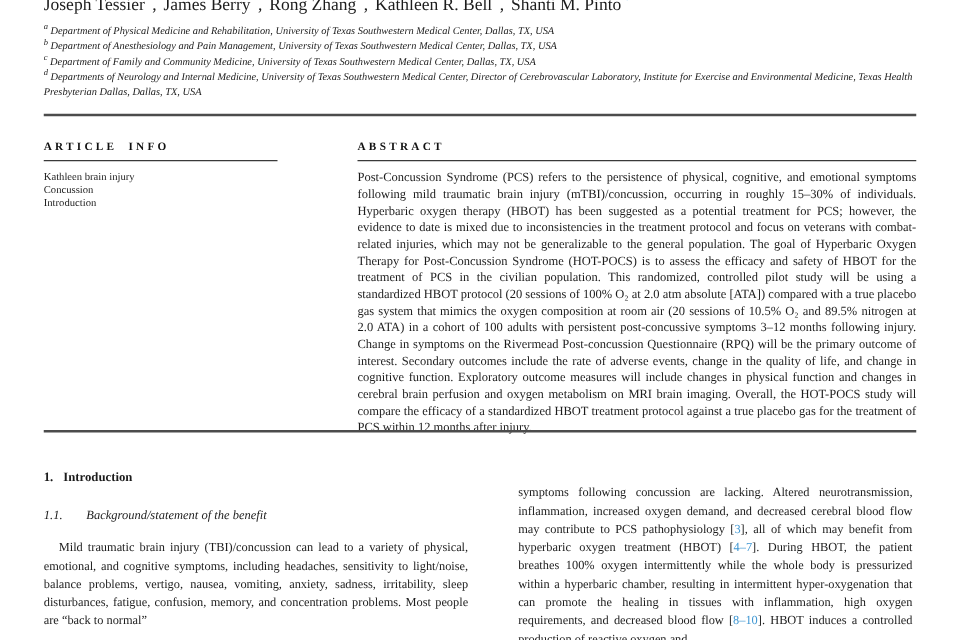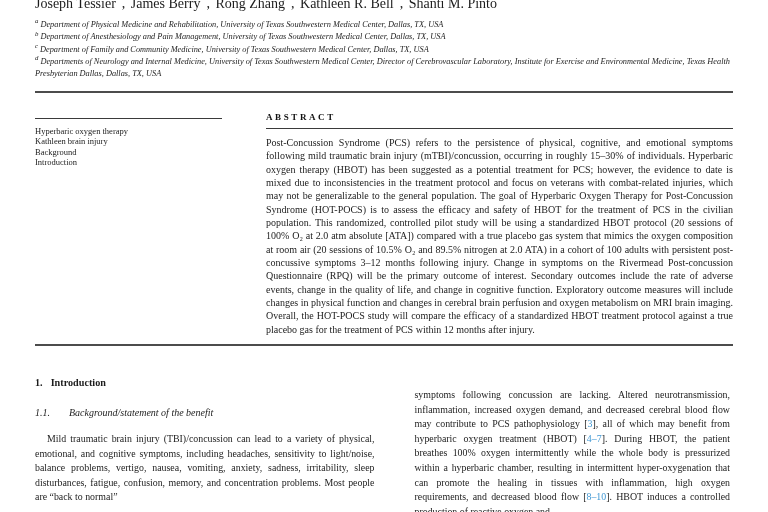--- a/index.html
+++ b/index.html
@@ -19,21 +19,21 @@
   .affil sup { font-size:6.8px; line-height:0; margin-right:2px; }
 
   
   .rule-thick { position:absolute; left:35px; right:35px; height:2px; background:#4c4c4c; }
   .rule-top { top:91px; }
   .rule-mid { top:344px; }
 
   
   .meta { position:absolute; top:112px; left:35px; right:35px; display:flex; }
   .col-info { width:187px; margin-right:44px; flex:none; }
-  .col-abstract { flex:1; min-width:0; }
+  .col-abstract { flex:1; min-width:0;margin-left:20px; }
   .col-header { font-size:9px; font-weight:bold; letter-spacing:2.6px; word-spacing:4px; color:#111; }
   .col-rule { height:1px; background:#3a3a3a; margin-top:6px; }
   .keywords { margin-top:7px; font-size:8.5px; line-height:10.3px; font-style:normal; }
   .kw-label { font-style:italic; display:block; }
   .kw-item { display:block; }
   .abstract-text { margin:7px 0 0 0; font-size:10px; line-height:13.35px; text-align:justify; }
 
   
   .body-cols { position:absolute; top:376px; left:35px; right:26px; display:flex; gap:28px; }
   .bcol { flex:1; min-width:0; }
@@ -60,25 +60,25 @@
   <div class="affil"><sup>a</sup><span>Department of Physical Medicine and Rehabilitation, University of Texas Southwestern Medical Center, Dallas, TX, USA</span></div>
   <div class="affil"><sup>b</sup><span>Department of Anesthesiology and Pain Management, University of Texas Southwestern Medical Center, Dallas, TX, USA</span></div>
   <div class="affil"><sup>c</sup><span>Department of Family and Community Medicine, University of Texas Southwestern Medical Center, Dallas, TX, USA</span></div>
   <div class="affil"><sup>d</sup><span>Departments of Neurology and Internal Medicine, University of Texas Southwestern Medical Center, Director of Cerebrovascular Laboratory, Institute for Exercise and Environmental Medicine, Texas Health Presbyterian Dallas, Dallas, TX, USA</span></div>
 </div>
 
 <div class="rule-thick rule-top"></div>
 
 <div class="meta">
   <div class="col-info">
+    <div class="col-header">ARTICLE INFO</div>
     <div class="col-rule"></div>
     <div class="keywords">
-      <span class="kw-item">Hyperbaric oxygen therapy</span>
       <span class="kw-item">Kathleen brain injury</span>
-      <span class="kw-item">Background</span>
+      <span class="kw-item">Concussion</span>
       <span class="kw-item">Introduction</span>
     </div>
   </div>
   <div class="col-abstract">
     <div class="col-header">ABSTRACT</div>
     <div class="col-rule"></div>
     <p class="abstract-text">Post-Concussion Syndrome (PCS) refers to the persistence of physical, cognitive, and emotional symptoms following mild traumatic brain injury (mTBI)/concussion, occurring in roughly 15–30% of individuals. Hyperbaric oxygen therapy (HBOT) has been suggested as a potential treatment for PCS; however, the evidence to date is mixed due to inconsistencies in the treatment protocol and focus on veterans with combat-related injuries, which may not be generalizable to the general population. The goal of Hyperbaric Oxygen Therapy for Post-Concussion Syndrome (HOT-POCS) is to assess the efficacy and safety of HBOT for the treatment of PCS in the civilian population. This randomized, controlled pilot study will be using a standardized HBOT protocol (20 sessions of 100% O₂ at 2.0 atm absolute [ATA]) compared with a true placebo gas system that mimics the oxygen composition at room air (20 sessions of 10.5% O₂ and 89.5% nitrogen at 2.0 ATA) in a cohort of 100 adults with persistent post-concussive symptoms 3–12 months following injury. Change in symptoms on the Rivermead Post-concussion Questionnaire (RPQ) will be the primary outcome of interest. Secondary outcomes include the rate of adverse events, change in the quality of life, and change in cognitive function. Exploratory outcome measures will include changes in physical function and changes in cerebral brain perfusion and oxygen metabolism on MRI brain imaging. Overall, the HOT-POCS study will compare the efficacy of a standardized HBOT treatment protocol against a true placebo gas for the treatment of PCS within 12 months after injury.</p>
   </div>
 </div>
 

